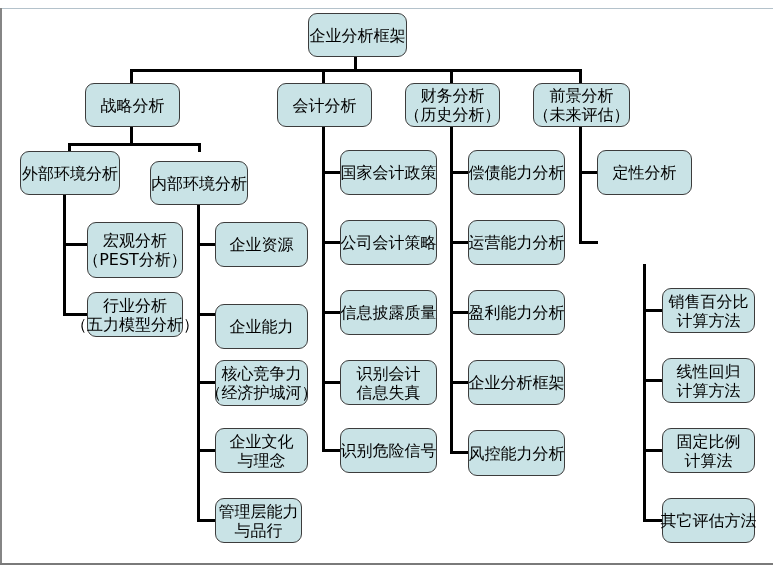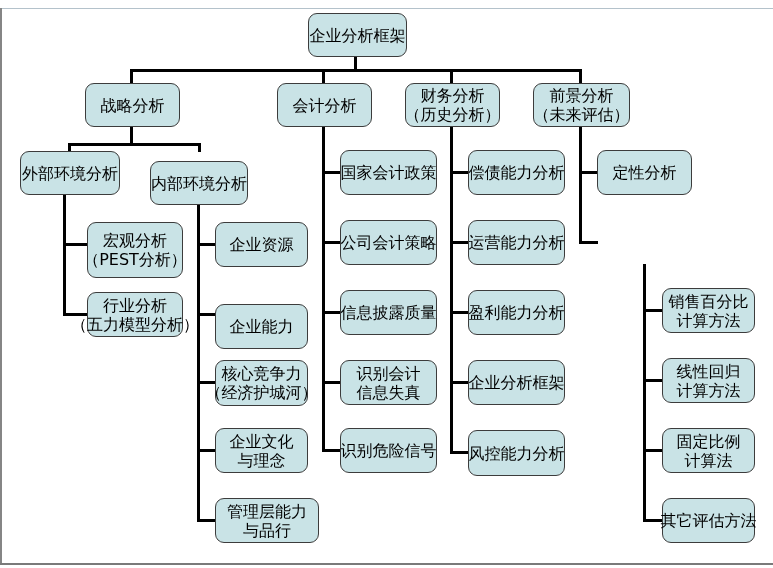--- a/index.html
+++ b/index.html
@@ -124,21 +124,21 @@
     <span>企业能力</span>
     </div>
   <div class="node" style="left:215px;top:360px;width:93px;height:46px;">
     <span>核心竞争力
 （经济护城河）</span>
     </div>
   <div class="node" style="left:215px;top:428px;width:93px;height:45px;">
     <span>企业文化
 与理念</span>
     </div>
-  <div class="node" style="left:215px;top:498px;width:104px;height:45px;">
+  <div class="node" style="left:215px;top:498px;width:87px;height:45px;">
     <span>管理层能力
 与品行</span>
     </div>
 
   <div class="node" style="left:340px;top:150px;width:97px;height:45px;">
     <span>国家会计政策</span>
     </div>
   <div class="node" style="left:340px;top:220px;width:97px;height:45px;">
     <span>公司会计策略</span>
     </div>

